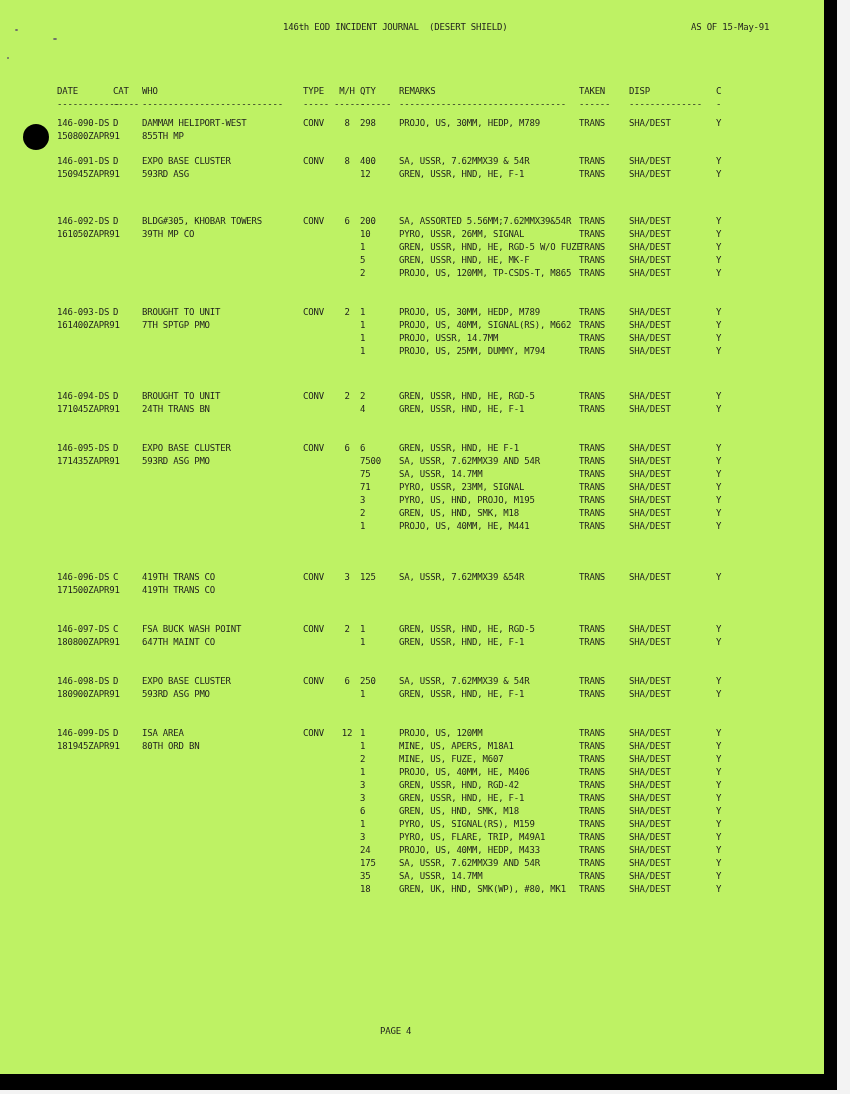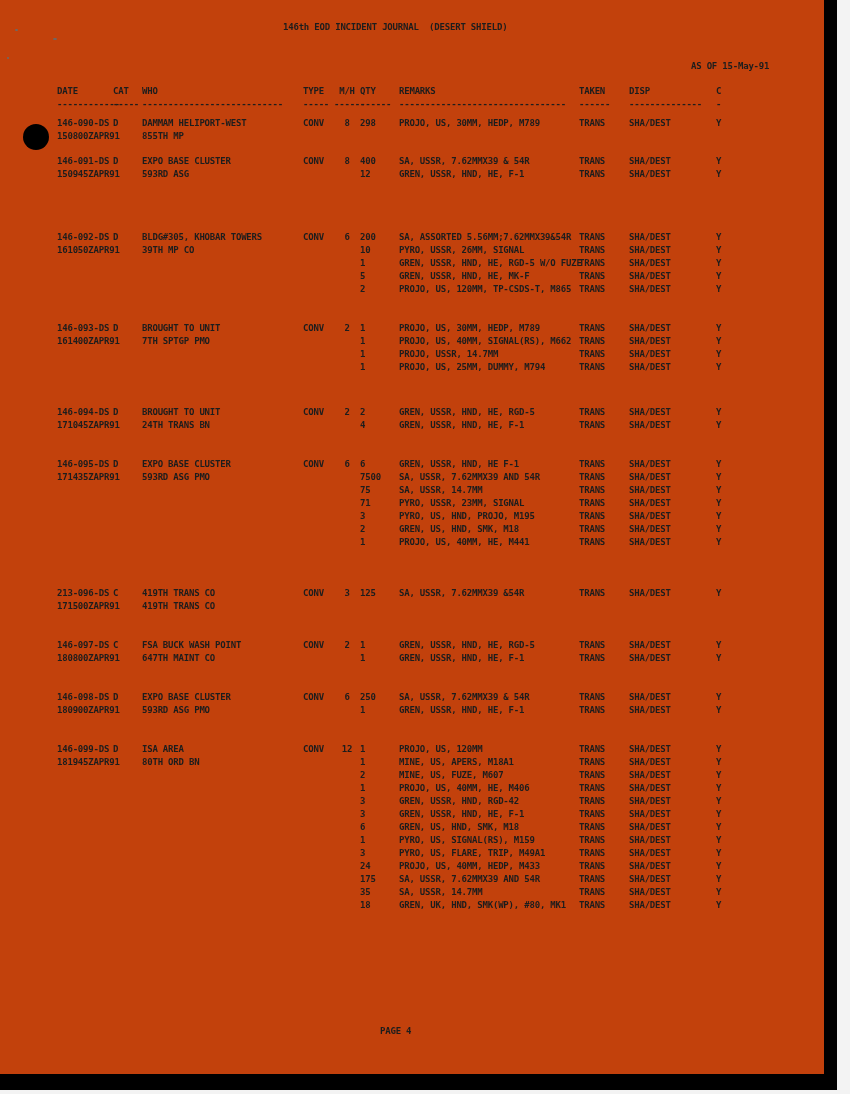--- a/index.html
+++ b/index.html
@@ -1,40 +1,40 @@
 <!DOCTYPE html>
 <html><head>
 <meta charset="utf-8">
 <style>
   html,body{margin:0;padding:0;background:#ffffff;}
   .page{
-    position:relative;width:850px;height:1094px;background:#c2410c;
+    position:relative;width:850px;height:1094px;background:#bef264;
     font-family:"DejaVu Sans Mono","Liberation Mono",monospace;
-    font-size:9px;font-weight:bold;color:#1d1d1d;letter-spacing:-0.2px;
+    font-size:9px;font-weight:normal;color:#1d1d1d;letter-spacing:-0.2px;
     overflow:hidden;
   }
   .abs{position:absolute;white-space:pre;}
   .title{left:283px;top:22px;}
-  .asof{left:691px;top:22px;margin-top:39px;}
+  .asof{left:691px;top:22px;}
   .footer{left:380px;top:1026px;}
   .table{position:absolute;top:85px;left:0;right:0;}
   .row{
     display:grid;
     grid-template-columns:56px 29px 161px 31px 26px 33px 186px 50px 87px 12px;
     padding-left:57px;height:13px;line-height:13px;white-space:pre;
   }
   .row span{display:block;overflow:visible;}
   .c-qty{text-align:left;}
   .c-rem{padding-left:6px;}
   .c-mh{text-align:center;}
   .hdr .c-qty{text-align:left;}
   #records{margin-top:6px;}
   .record{margin-bottom:26px;}
   .record:nth-child(1){margin-bottom:12px;}
-  .record:nth-child(2){margin-bottom:50px;}
+  .record:nth-child(2){margin-bottom:34px;}
   .record:nth-child(3){}
   .record:nth-child(4){margin-bottom:32px;}
   .record:nth-child(6){margin-bottom:38px;}
   .hole{position:absolute;left:23px;top:124px;width:26px;height:26px;border-radius:50%;background:#000;}
   .edge-right{position:absolute;left:837px;top:0;width:13px;height:1094px;background:#f3f3f3;}
   .edge-bottom{position:absolute;left:0;top:1090px;width:850px;height:4px;background:#f3f3f3;}
   .bar-right{position:absolute;left:824px;top:0;width:13px;height:1090px;background:#000;}
   .bar-bottom{position:absolute;left:0;top:1074px;width:837px;height:16px;background:#000;}
   .speck{position:absolute;background:#6a6a6a;border-radius:50%;}
   .sp1{left:15px;top:29px;width:3px;height:2px;}
@@ -355,21 +355,21 @@
     <span class="c-mh"></span>
     <span class="c-qty">1</span>
     <span class="c-rem">PROJO, US, 40MM, HE, M441</span>
     <span class="c-taken">TRANS</span>
     <span class="c-disp">SHA/DEST</span>
     <span class="c-c">Y</span>
   </div>
         </div>
         <div class="record">
           <div class="row">
-    <span class="c-id">213-096-DS</span>
+    <span class="c-id">146-096-DS</span>
     <span class="c-cat">C</span>
     <span class="c-who">419TH TRANS CO</span>
     <span class="c-type">CONV</span>
     <span class="c-mh">3</span>
     <span class="c-qty">125</span>
     <span class="c-rem">SA, USSR, 7.62MMX39 &amp;54R</span>
     <span class="c-taken">TRANS</span>
     <span class="c-disp">SHA/DEST</span>
     <span class="c-c">Y</span>
   </div>

